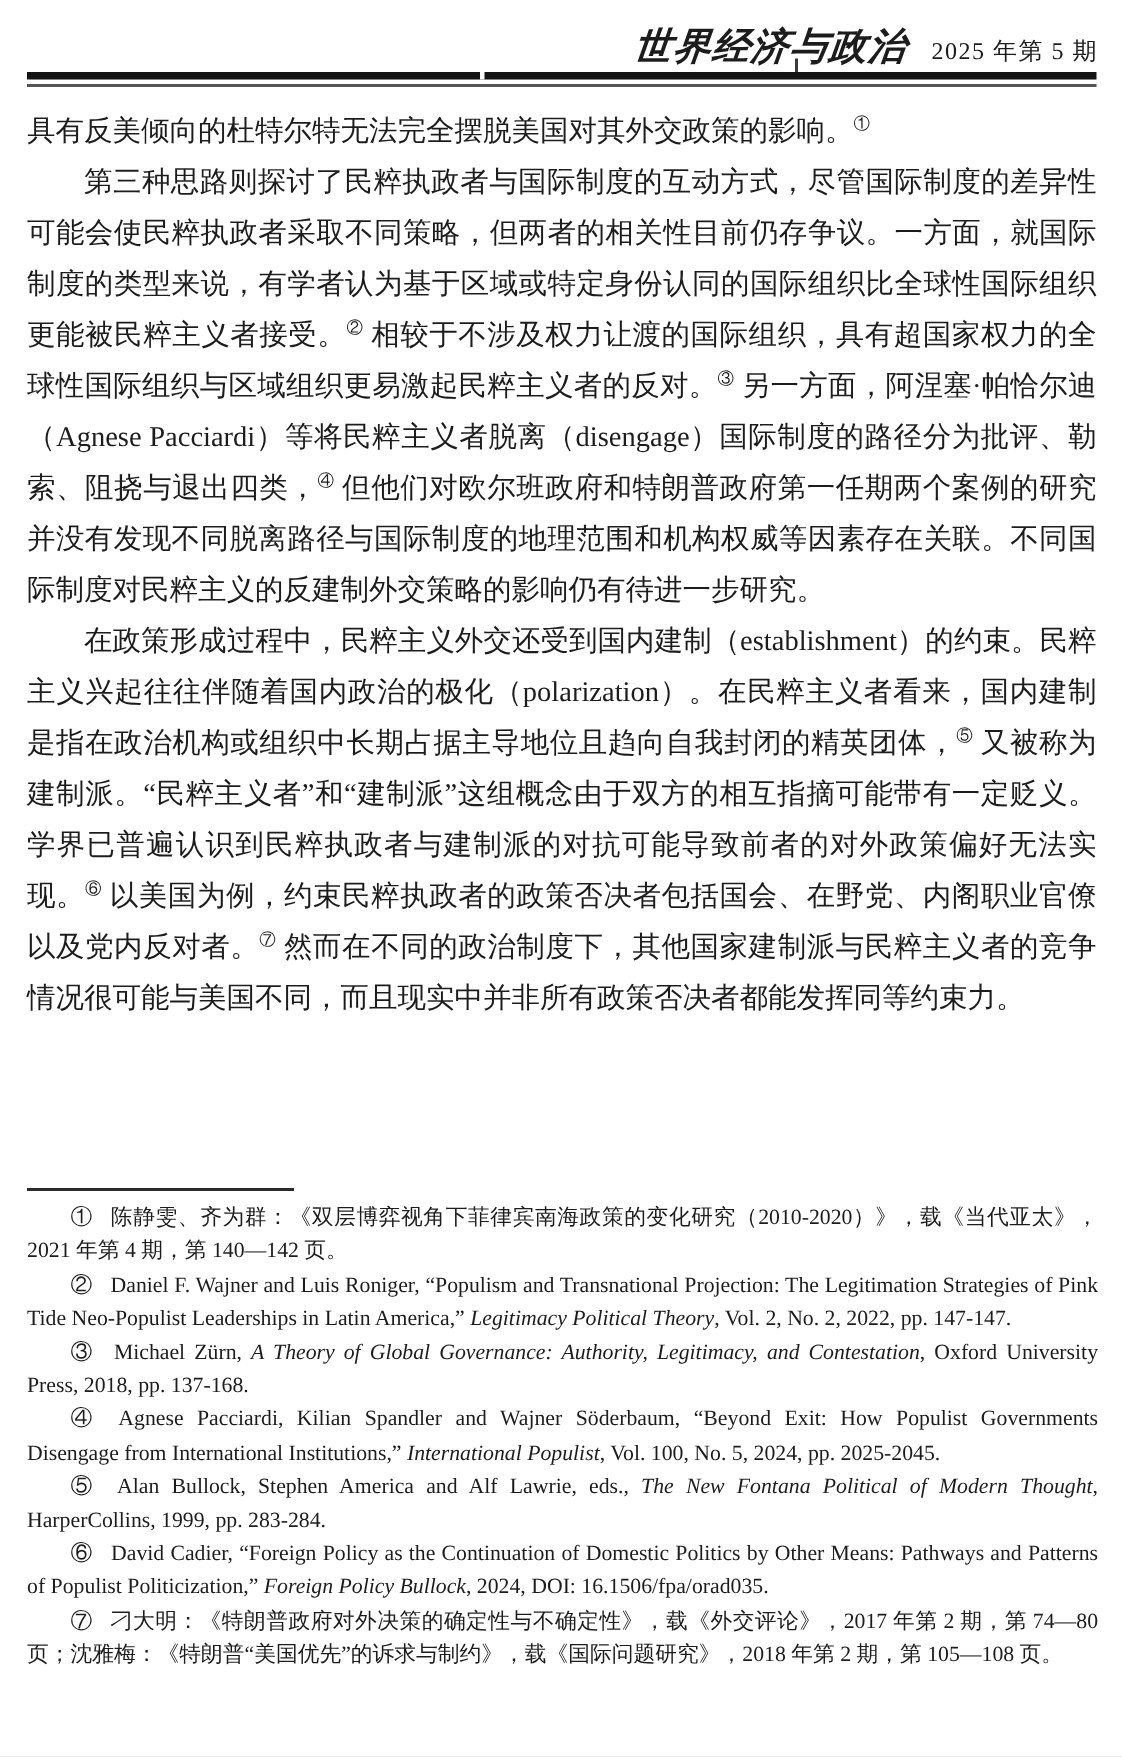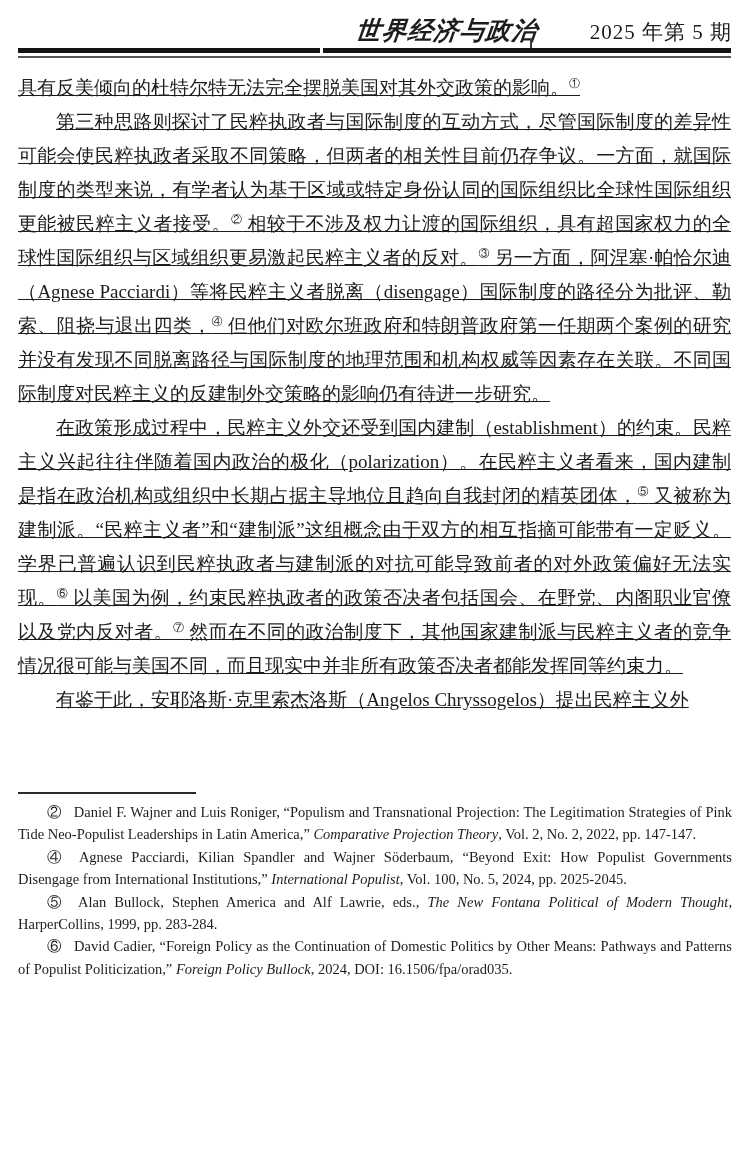--- a/index.html
+++ b/index.html
@@ -27,23 +27,22 @@
   .journal-logo {
     font-family: "DejaVu Serif", serif;
     font-style: italic;
     font-weight: bold;
     font-size: 25px;
     letter-spacing: 1px;
     transform: skewX(-6deg);
     display: inline-block;
   }
   .issue-info {
-    font-size: 21px;
+    font-size: 16px;
     letter-spacing: 1px;
-    margin-left: 36px;
   }
   .rule-thick {
     position: absolute;
     top: 48px; left: 18px; right: 17px;
     height: 5px;
     background: #141414;
   }
   .rule-gap {
     position: absolute;
     top: 48px; left: 320px;
@@ -68,21 +67,20 @@
     position: absolute;
     top: 71px; left: 18px;
     width: 713px;
   }
   .article-body p {
     margin: 0;
     font-size: 19px;
     line-height: 34px;
     text-align: justify;
     text-justify: inter-ideograph;
-    text-decoration: underline;
   }
   .article-body p.indent { text-indent: 2em; }
   .article-body p.heading { font-weight: bold; }
   .article-body sup {
     font-size: 11px;
     line-height: 0;
     vertical-align: super;
   }
 
   
@@ -129,27 +127,29 @@
 
   <div class="rule-thick"></div>
   <div class="rule-gap"></div>
   <div class="rule-tick"></div>
   <div class="rule-thin"></div>
 
   <main class="article-body" id="body-text">
       <p class=""><span>具有反美倾向的杜特尔特无法完全摆脱美国对其外交政策的影响。</span><sup>①</sup></p>
       <p class="indent"><span>第三种思路则探讨了民粹执政者与国际制度的互动方式，尽管国际制度的差异性可能会使民粹执政者采取不同策略，但两者的相关性目前仍存争议。一方面，就国际制度的类型来说，有学者认为基于区域或特定身份认同的国际组织比全球性国际组织更能被民粹主义者接受。</span><sup>②</sup><span> 相较于不涉及权力让渡的国际组织，具有超国家权力的全球性国际组织与区域组织更易激起民粹主义者的反对。</span><sup>③</sup><span> 另一方面，阿涅塞·帕恰尔迪（Agnese Pacciardi）等将民粹主义者脱离（disengage）国际制度的路径分为批评、勒索、阻挠与退出四类，</span><sup>④</sup><span> 但他们对欧尔班政府和特朗普政府第一任期两个案例的研究并没有发现不同脱离路径与国际制度的地理范围和机构权威等因素存在关联。不同国际制度对民粹主义的反建制外交策略的影响仍有待进一步研究。</span></p>
       <p class="indent"><span>在政策形成过程中，民粹主义外交还受到国内建制（establishment）的约束。民粹主义兴起往往伴随着国内政治的极化（polarization）。在民粹主义者看来，国内建制是指在政治机构或组织中长期占据主导地位且趋向自我封闭的精英团体，</span><sup>⑤</sup><span> 又被称为建制派。“民粹主义者”和“建制派”这组概念由于双方的相互指摘可能带有一定贬义。学界已普遍认识到民粹执政者与建制派的对抗可能导致前者的对外政策偏好无法实现。</span><sup>⑥</sup><span> 以美国为例，约束民粹执政者的政策否决者包括国会、在野党、内阁职业官僚以及党内反对者。</span><sup>⑦</sup><span> 然而在不同的政治制度下，其他国家建制派与民粹主义者的竞争情况很可能与美国不同，而且现实中并非所有政策否决者都能发挥同等约束力。</span></p>
-      <p class="indent"><span>有鉴于此，安耶洛斯·克里索杰洛斯（Angelos Chryssogelos）提出民粹主义外</span></p>
     </main>
 
   <div class="fn-sep"></div>
 
   <section class="footnotes" id="footnotes">
-      <p><span class="fn-marker">②</span><span>Daniel F. Wajner and Luis Roniger, “Populism and Transnational Projection: The Legitimation Strategies of Pink Tide Neo-Populist Leaderships in Latin America,” </span><span class="italic">Comparative Projection Theory</span><span>, Vol. 2, No. 2, 2022, pp. 147-147.</span></p>
+      <p><span class="fn-marker">①</span><span>陈静雯、齐为群：《双层博弈视角下菲律宾南海政策的变化研究（2010-2020）》，载《当代亚太》，2021 年第 4 期，第 140—142 页。</span></p>
+      <p><span class="fn-marker">②</span><span>Daniel F. Wajner and Luis Roniger, “Populism and Transnational Projection: The Legitimation Strategies of Pink Tide Neo-Populist Leaderships in Latin America,” </span><span class="italic">Legitimacy Political Theory</span><span>, Vol. 2, No. 2, 2022, pp. 147-147.</span></p>
+      <p><span class="fn-marker">③</span><span>Michael Zürn, </span><span class="italic">A Theory of Global Governance: Authority, Legitimacy, and Contestation</span><span>, Oxford University Press, 2018, pp. 137-168.</span></p>
       <p><span class="fn-marker">④</span><span>Agnese Pacciardi, Kilian Spandler and Wajner Söderbaum, “Beyond Exit: How Populist Governments Disengage from International Institutions,” </span><span class="italic">International Populist</span><span>, Vol. 100, No. 5, 2024, pp. 2025-2045.</span></p>
       <p><span class="fn-marker">⑤</span><span>Alan Bullock, Stephen America and Alf Lawrie, eds., </span><span class="italic">The New Fontana Political of Modern Thought</span><span>, HarperCollins, 1999, pp. 283-284.</span></p>
       <p><span class="fn-marker">⑥</span><span>David Cadier, “Foreign Policy as the Continuation of Domestic Politics by Other Means: Pathways and Patterns of Populist Politicization,” </span><span class="italic">Foreign Policy Bullock</span><span>, 2024, DOI: 16.1506/fpa/orad035.</span></p>
+      <p><span class="fn-marker">⑦</span><span>刁大明：《特朗普政府对外决策的确定性与不确定性》，载《外交评论》，2017 年第 2 期，第 74—80 页；沈雅梅：《特朗普“美国优先”的诉求与制约》，载《国际问题研究》，2018 年第 2 期，第 105—108 页。</span></p>
     </section>
 
   <div class="page-number">· 101 ·</div>
 
 </div>
 
 </body></html>

